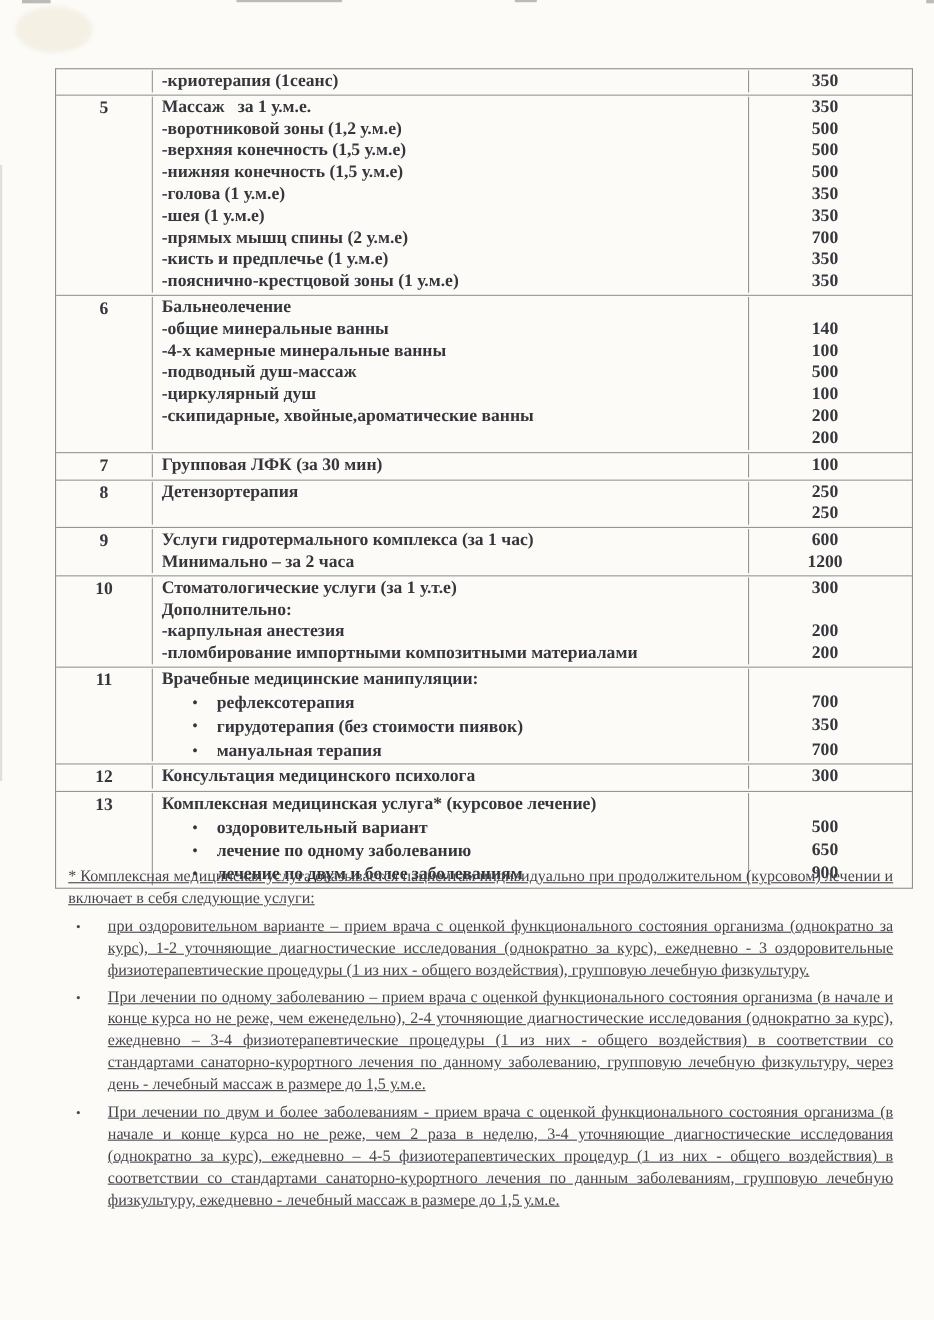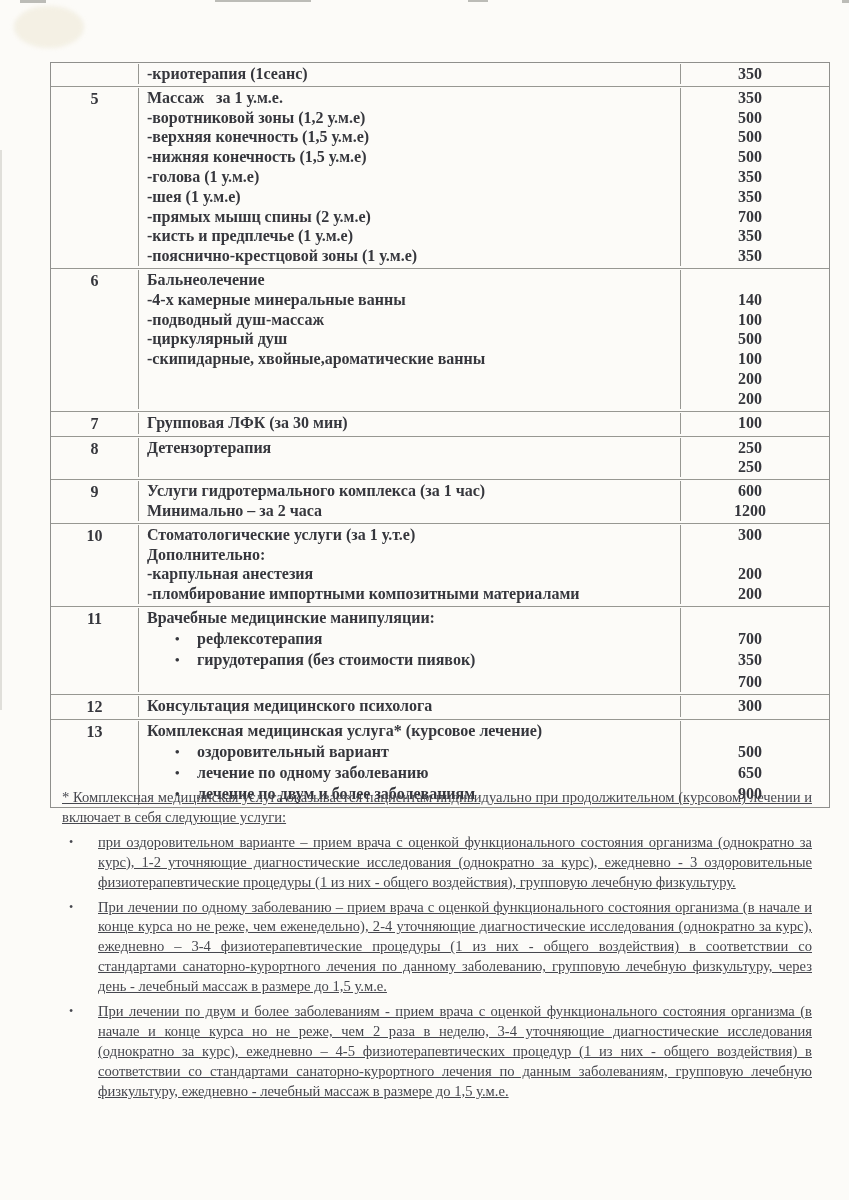--- a/index.html
+++ b/index.html
@@ -87,20 +87,21 @@
           <div class="price-line">350</div>
           <div class="price-line">700</div>
           <div class="price-line">350</div>
           <div class="price-line">350</div>
         </div>
       </div>
       <div class="t-section">
         <div class="cell-num">6</div>
         <div class="cell-svc">
           <div class="svc-line">Бальнеолечение</div>
+          <div class="svc-line">-общие минеральные ванны</div>
           <div class="svc-line">-4-х камерные минеральные ванны</div>
           <div class="svc-line">-подводный душ-массаж</div>
           <div class="svc-line">-циркулярный душ</div>
           <div class="svc-line">-скипидарные, хвойные,ароматические ванны</div>
         </div>
         <div class="cell-price">
           <div class="price-line"></div>
           <div class="price-line">140</div>
           <div class="price-line">100</div>
           <div class="price-line">500</div>
@@ -153,20 +154,21 @@
           <div class="price-line">200</div>
           <div class="price-line">200</div>
         </div>
       </div>
       <div class="t-section">
         <div class="cell-num">11</div>
         <div class="cell-svc">
           <div class="svc-line">Врачебные медицинские манипуляции:</div>
           <div class="svc-line tall"><span class="bullet-marker">•</span>рефлексотерапия</div>
           <div class="svc-line tall"><span class="bullet-marker">•</span>гирудотерапия (без стоимости пиявок)</div>
+          <div class="svc-line tall"><span class="bullet-marker">•</span>мануальная терапия</div>
         </div>
         <div class="cell-price">
           <div class="price-line"></div>
           <div class="price-line tall">700</div>
           <div class="price-line tall">350</div>
           <div class="price-line tall">700</div>
         </div>
       </div>
       <div class="t-section">
         <div class="cell-num">12</div>

